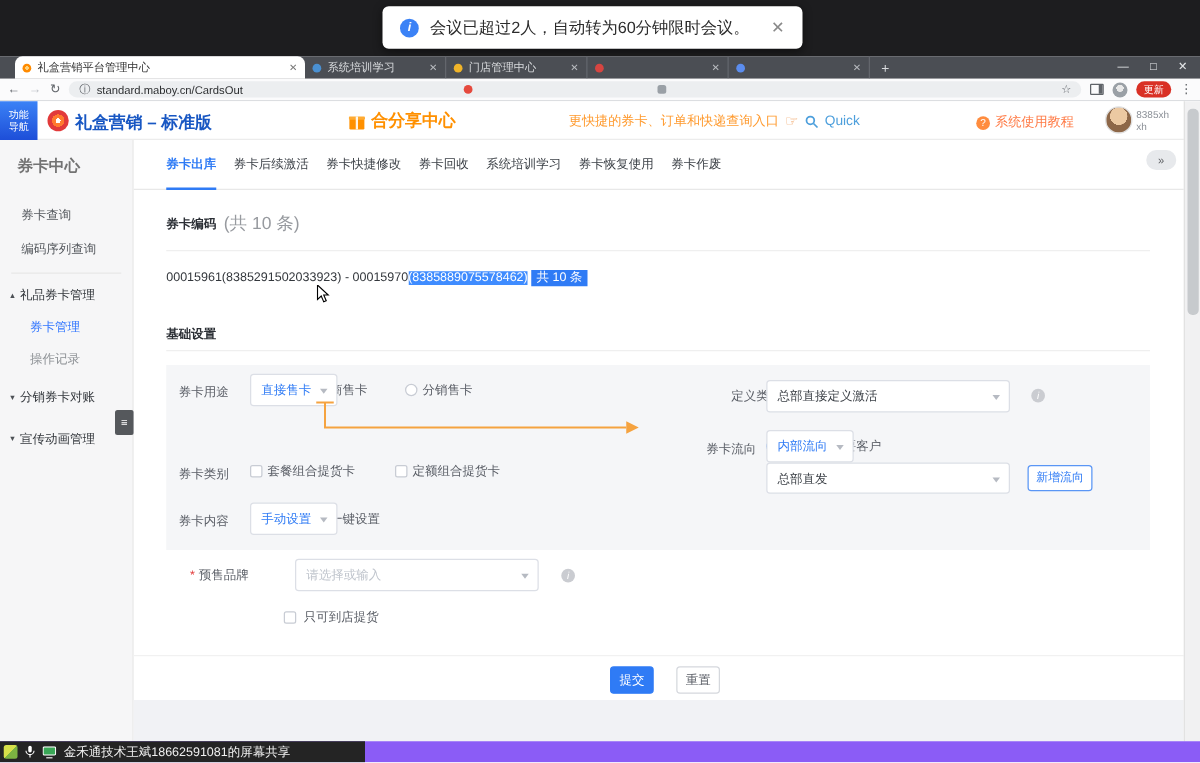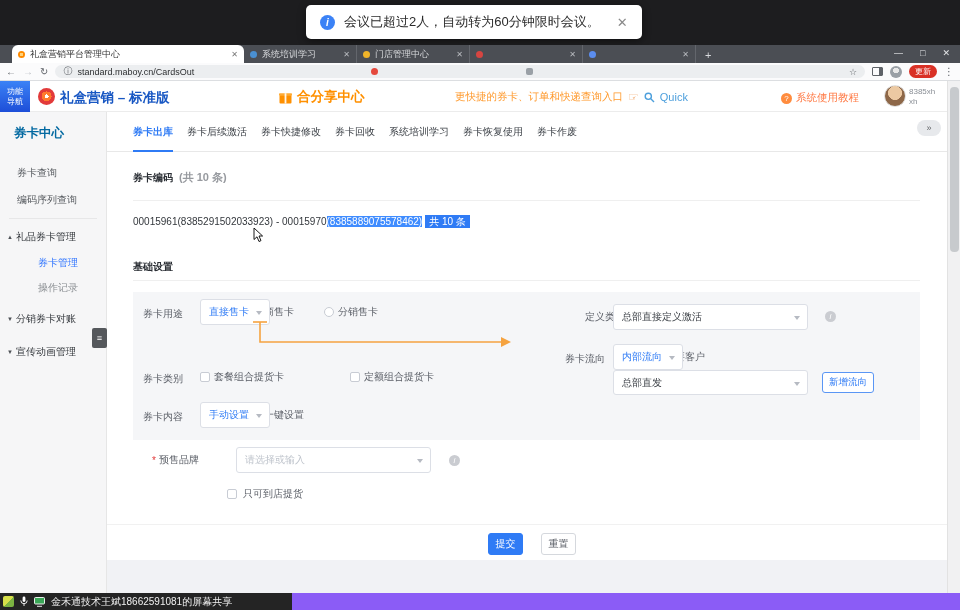--- a/index.html
+++ b/index.html
@@ -71,46 +71,46 @@
   .tut-ic { width:11px; height:11px; border-radius:50%; background:#ff8c3e; color:#fff; font-size:8px;
             display:flex; align-items:center; justify-content:center; }
   .tut-text { font-size:10.5px; color:#ff7a45; white-space:nowrap; }
   .hd-avatar { position:absolute; left:884px; top:4px; width:22px; height:22px; border-radius:50%;
                background:radial-gradient(circle at 50% 35%,#ecc9a2 0 42%,#8d6748 43% 100%); border:1px solid #e0e0e0; }
   .hd-user { position:absolute; left:909px; top:6px; font-size:8px; color:#8a8f96; line-height:1.25; }
 
   
   .sidebar { position:absolute; left:0; top:112px; width:107px; height:481px; background:#f6f6f7;
              border-right:1px solid #e6e6e6; }
-  .sb-title { padding:13px 0 0 14px; font-size:12.5px; font-weight:bold; color:#0369a1; }
+  .sb-title { padding:13px 0 0 14px; font-size:12.5px; font-weight:bold; color:#737373; }
   .sb-menu { margin-top:17px; }
   .sb-item { height:27px; line-height:27px; padding-left:17px; font-size:10px; color:#565a5f; cursor:pointer; white-space:nowrap; }
   .sb-div { border-top:1px solid #e7e7e8; margin:5px 9px; }
   .sb-group { height:26px; line-height:26px; padding-left:7px; font-size:10px; color:#33373c; cursor:pointer;
               display:flex; align-items:center; gap:3px; white-space:nowrap; }
   .sb-tri { font-size:6px; color:#4d5156; }
-  .sb-sub { height:25px; line-height:25px; padding-left:38px; font-size:10px; cursor:pointer; white-space:nowrap; }
+  .sb-sub { height:25px; line-height:25px; padding-left:24px; font-size:10px; cursor:pointer; white-space:nowrap; }
   .sb-sub.active { color:#3377ff; }
   .sb-sub.muted { color:#8c9094; }
   .sb-group.spaced { margin-top:5px; height:28px; line-height:28px; }
   .sb-handle { position:absolute; left:92px; top:216px; width:15px; height:20px; background:#55585c; border-radius:2px;
                color:#fff; font-size:9px; display:flex; align-items:center; justify-content:center; }
 
   
   .main { position:absolute; left:107px; top:112px; width:840px; height:481px; background:#fff; }
   .main-bottom-bg { position:absolute; left:0; top:448px; width:840px; height:33px; background:#f1f2f5; }
   .mtabs { position:absolute; left:0; top:0; width:840px; height:40px; border-bottom:1px solid #e8e8e8;
            display:flex; align-items:center; gap:14px; padding-left:26px; }
   .mtab { font-size:10px; color:#3a3f45; height:40px; line-height:40px; cursor:pointer; white-space:nowrap; }
   .mtab.active { color:#2f7bf5; font-weight:bold; border-bottom:2px solid #2f7bf5; }
   .collapse-btn { position:absolute; right:6px; top:8px; width:24px; height:16px; background:#e7e9ec; border-radius:8px;
                   color:#606266; font-size:9px; display:flex; align-items:center; justify-content:center; }
   .sec-title-row { position:absolute; left:26px; top:58px; display:flex; align-items:center; gap:6px; }
   .sec-title { font-size:10px; font-weight:bold; color:#2b2f35; }
-  .sec-count { font-size:11px; color:#979a9f;font-weight:bold; }
+  .sec-count { font-size:14px; color:#979a9f; }
   .hdiv { position:absolute; left:26px; width:787px; border-top:1px solid #efefef; }
   .code-line { position:absolute; left:26px; top:103px; font-size:10px; color:#33373c; white-space:nowrap; }
   .code-sel { background:#3f8cff; color:#fff; }
   .code-badge { background:#2f7bf5; color:#fff; padding:1px 4px; margin-left:3px; }
   .basic-title { position:absolute; left:26px; top:148px; font-size:10px; font-weight:bold; color:#2b2f35; }
 
   .panel { position:absolute; left:26px; top:180px; width:787px; height:148px; background:#f5f6f8; }
   .flabel { position:absolute; font-size:10px; color:#5a5e66; white-space:nowrap; }
   .opts { position:absolute; display:flex; align-items:center; }
   .opt { display:flex; align-items:center; gap:4px; cursor:pointer; }
@@ -322,21 +322,21 @@
           <span class="radio"></span>
           <span class="opt-label">电商售卡</span>
         </span>
         <span class="opt">
           <span class="radio"></span>
           <span class="opt-label">分销售卡</span>
         </span>
       </div>
 
       <span class="flabel" style="left:10px; top:80px">券卡类别</span>
-      <div class="opts" style="left:67px; top:78px; gap:66px">
+      <div class="opts" style="left:67px; top:78px; gap:32px">
         <span class="opt">
           <span class="cbox"></span>
           <span class="opt-label">套餐组合提货卡</span>
         </span>
         <span class="opt">
           <span class="cbox"></span>
           <span class="opt-label">定额组合提货卡</span>
         </span>
       </div>
 

